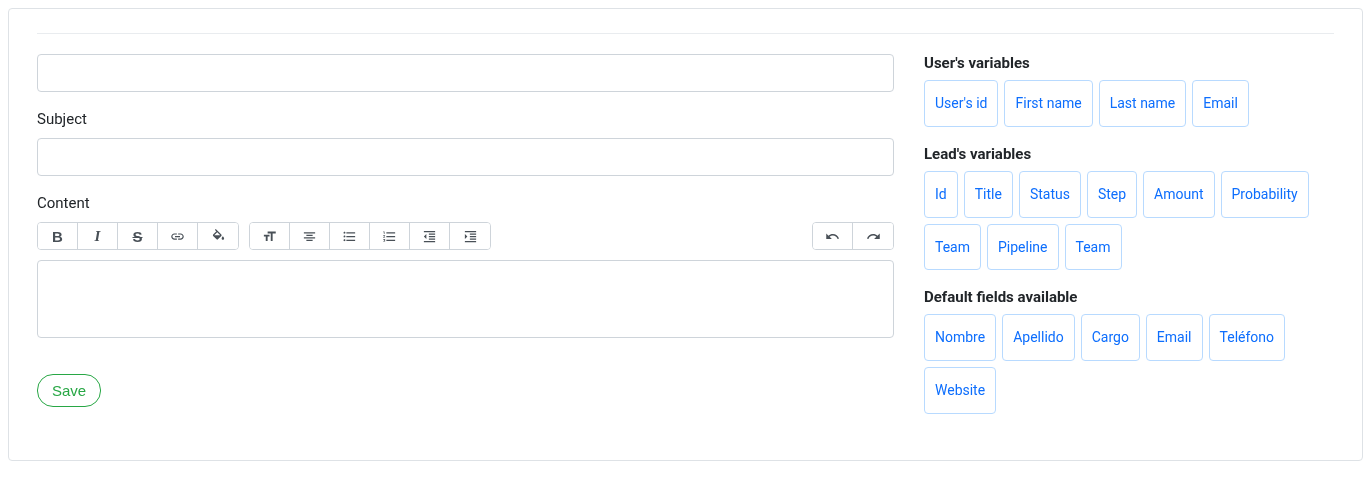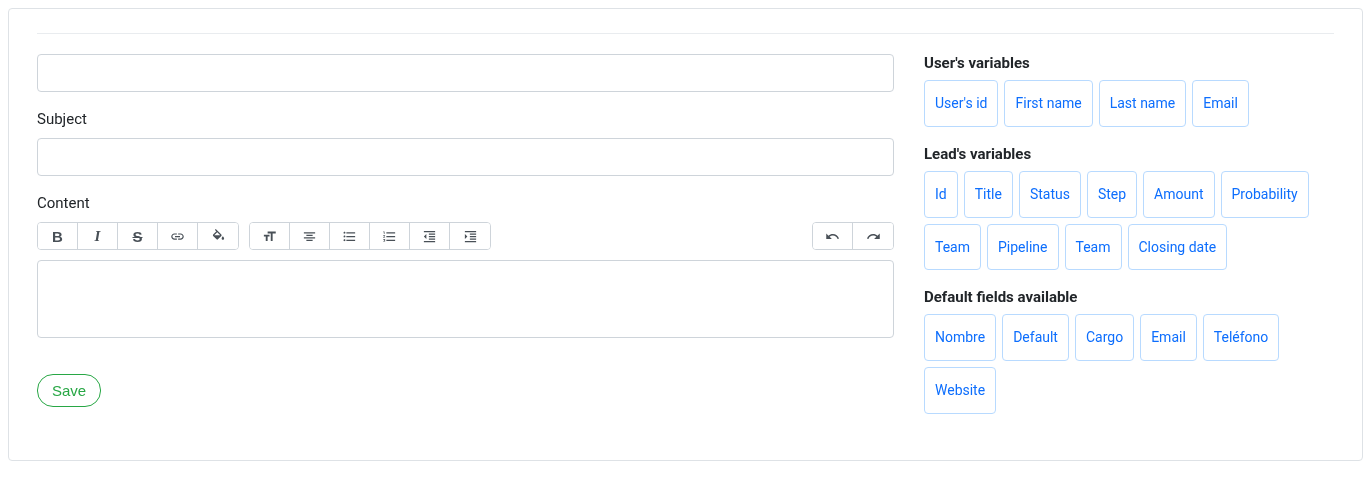--- a/index.html
+++ b/index.html
@@ -258,29 +258,28 @@
         <div class="var-badges">
           <span class="var-badge">Id</span>
           <span class="var-badge">Title</span>
           <span class="var-badge">Status</span>
           <span class="var-badge">Step</span>
           <span class="var-badge">Amount</span>
           <span class="var-badge">Probability</span>
           <span class="var-badge">Team</span>
           <span class="var-badge">Pipeline</span>
           <span class="var-badge">Team</span>
-          <span class="var-badge">Closing date</span>
         </div>
       </div>
 
       <div class="var-section">
         <div class="var-heading">Default fields available</div>
         <div class="var-badges">
           <span class="var-badge">Nombre</span>
-          <span class="var-badge">Default</span>
+          <span class="var-badge">Apellido</span>
           <span class="var-badge">Cargo</span>
           <span class="var-badge">Email</span>
           <span class="var-badge">Teléfono</span>
           <span class="var-badge">Website</span>
         </div>
       </div>
 
     </div>
   </div>
 </div>

